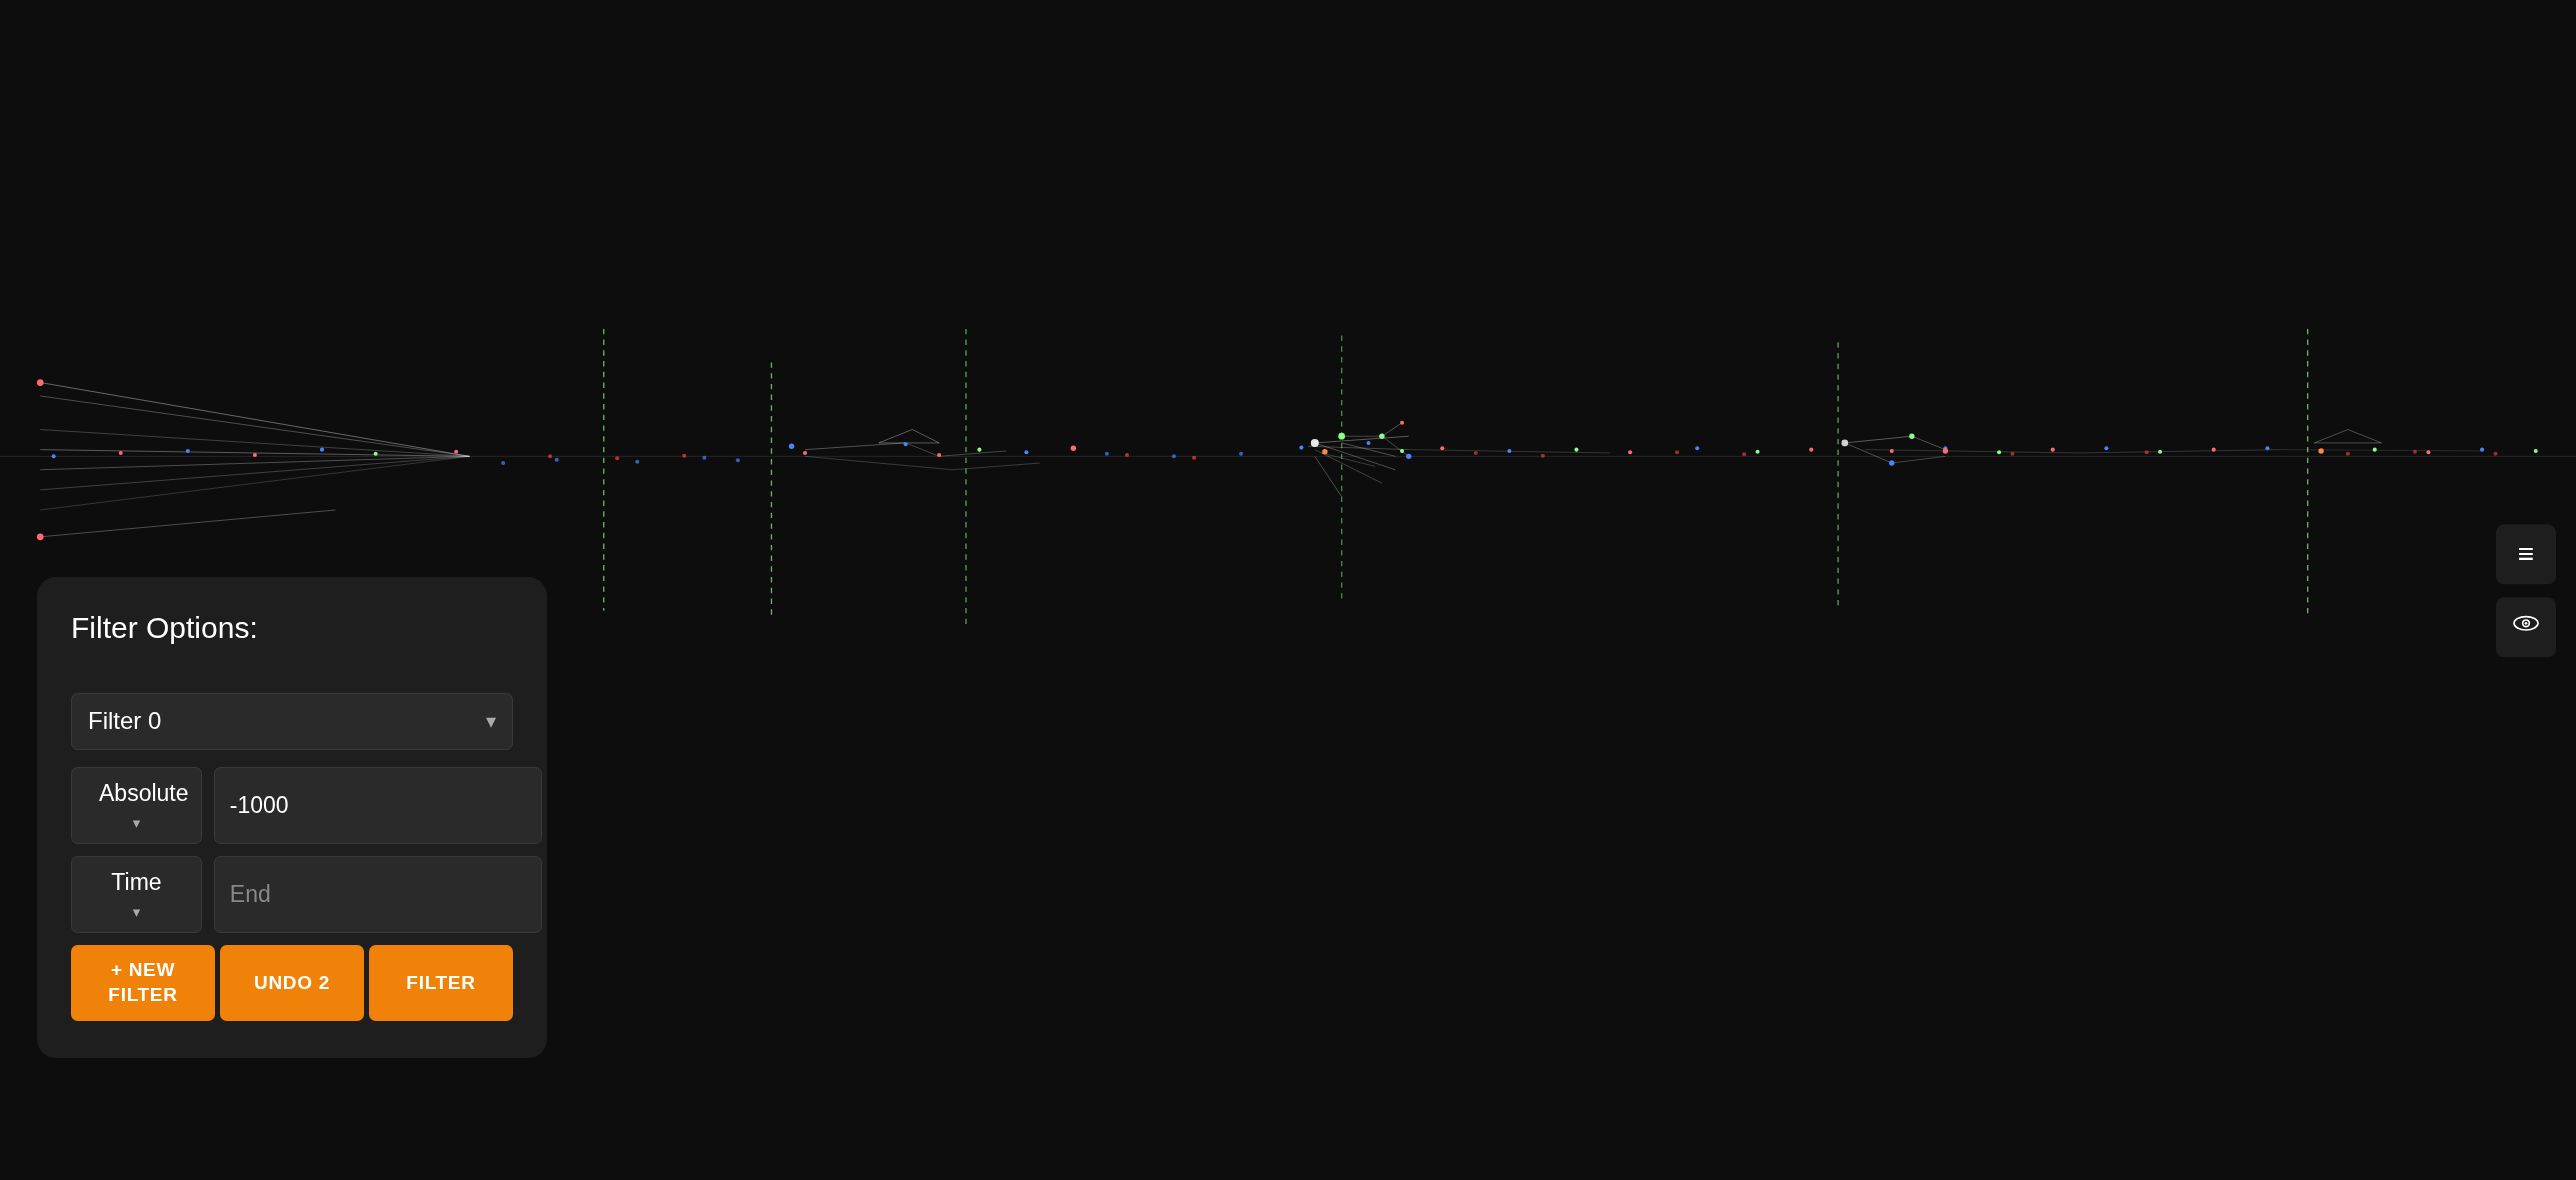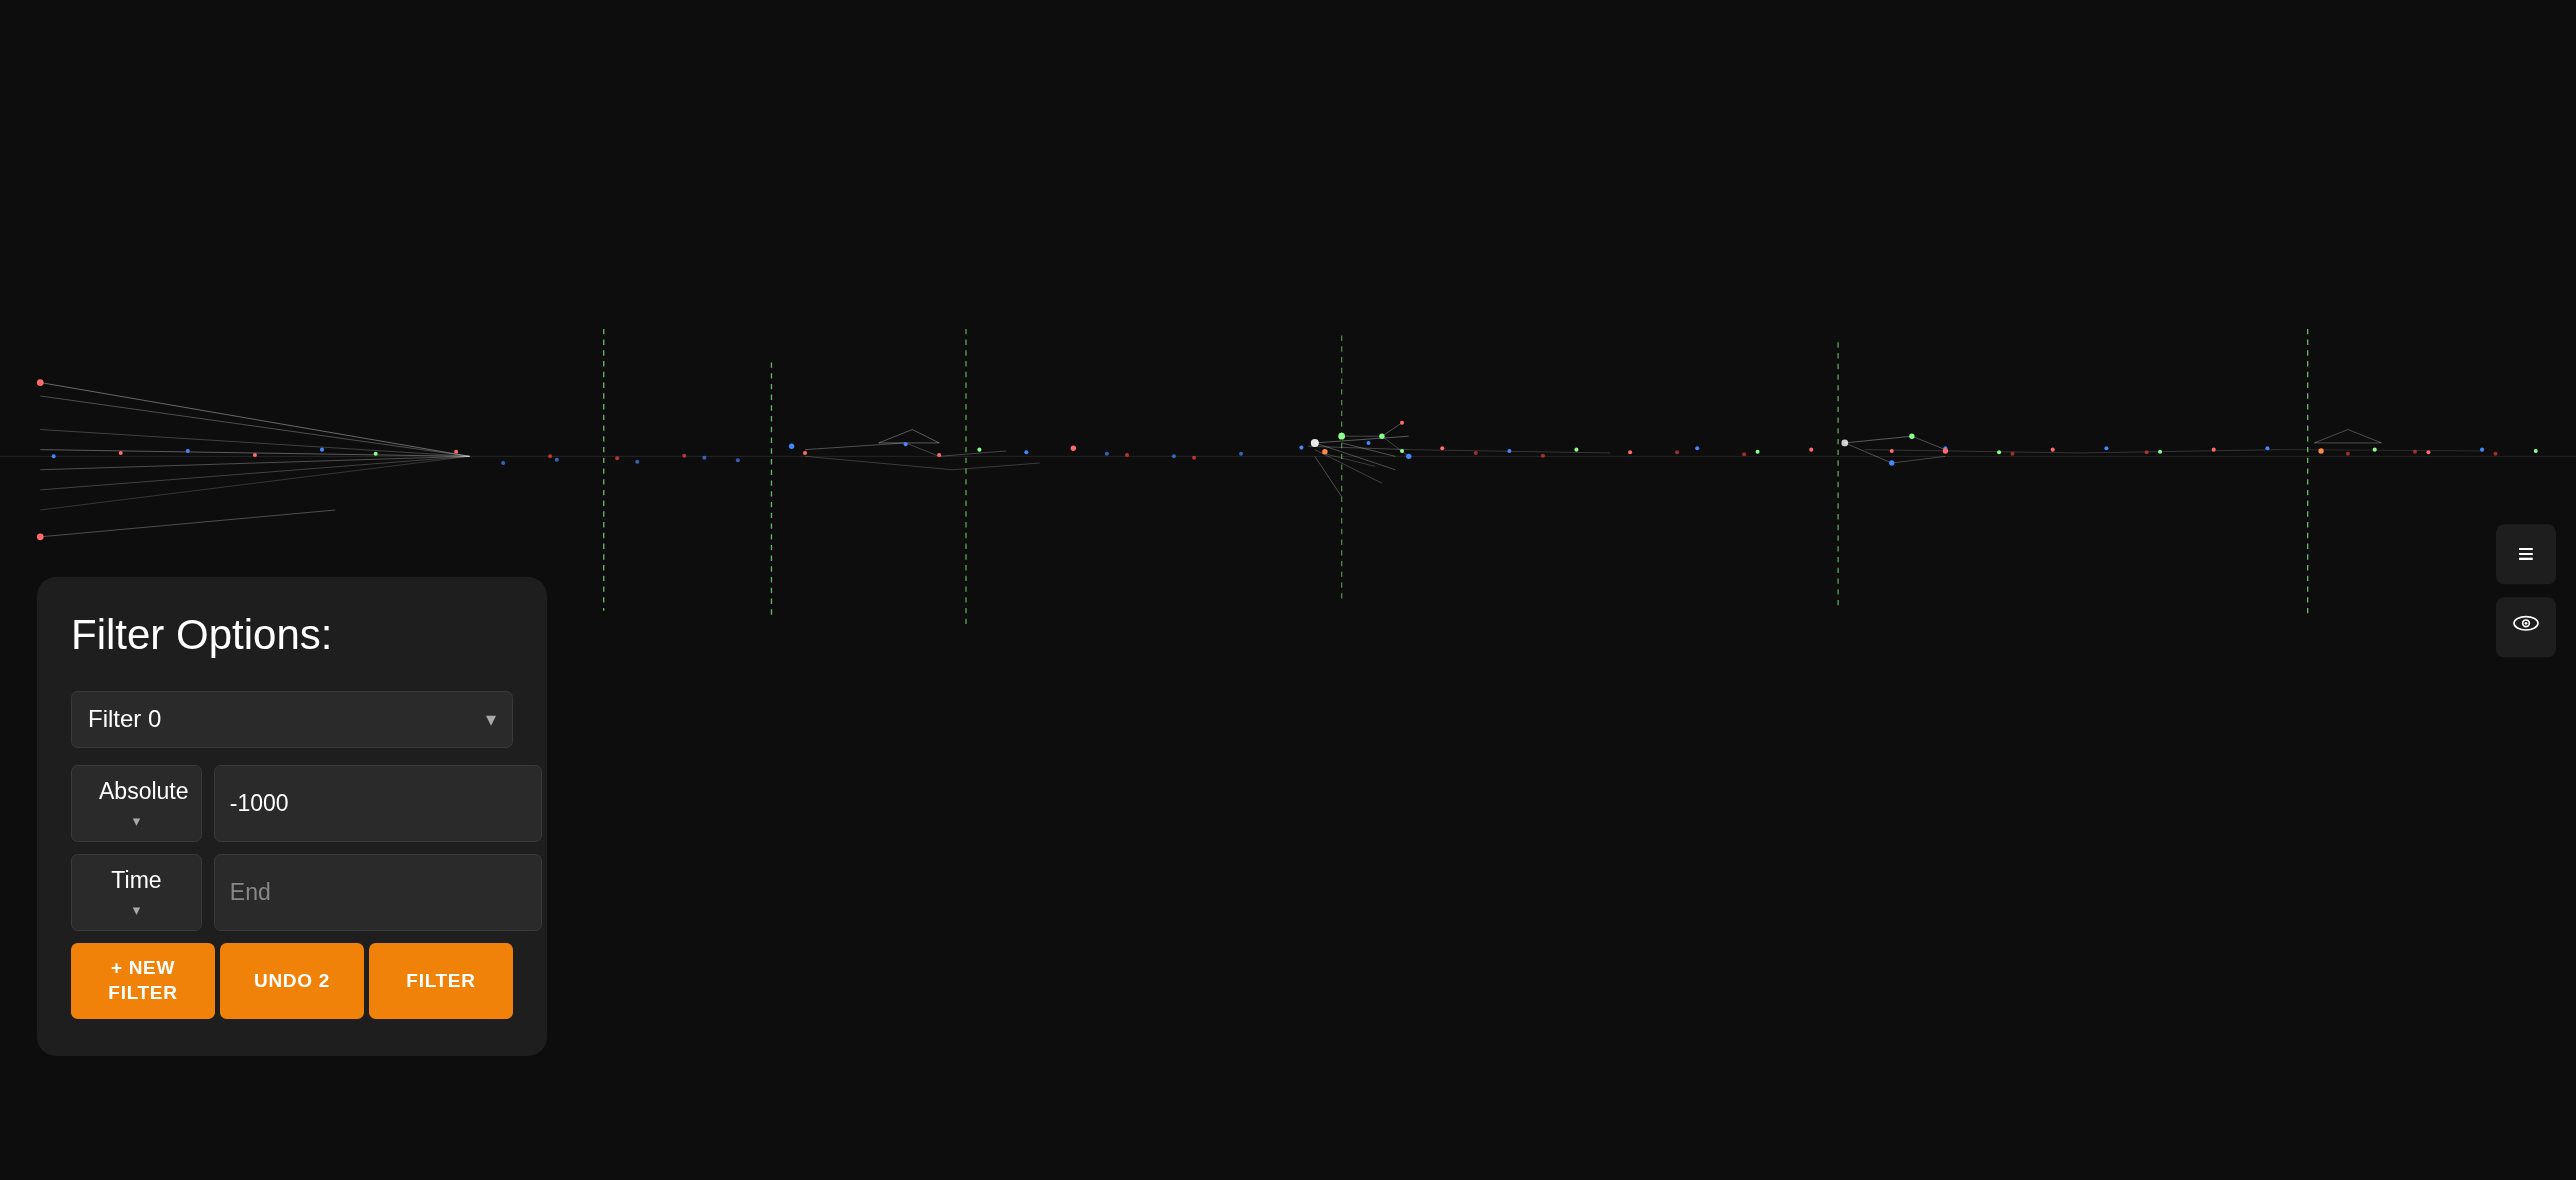--- a/index.html
+++ b/index.html
@@ -30,23 +30,23 @@
       top: 577px;
       width: 510px;
       background: #1e1e1e;
       border-radius: 19px;
       padding: 34px 34px 37px 34px;
       z-index: 10;
     }
 
     .filter-title {
       color: #ffffff;
-      font-size: 42px;
+      font-size: 30px;
       font-weight: normal;
-      margin-bottom: 32px;
+      margin-bottom: 48px;
     }
 
     .filter-dropdown-row {
       margin-bottom: 17.4px;
     }
 
     .filter-dropdown {
       width: 100%;
       background: #2a2a2a;
       border: 0.7px solid #3a3a3a;

